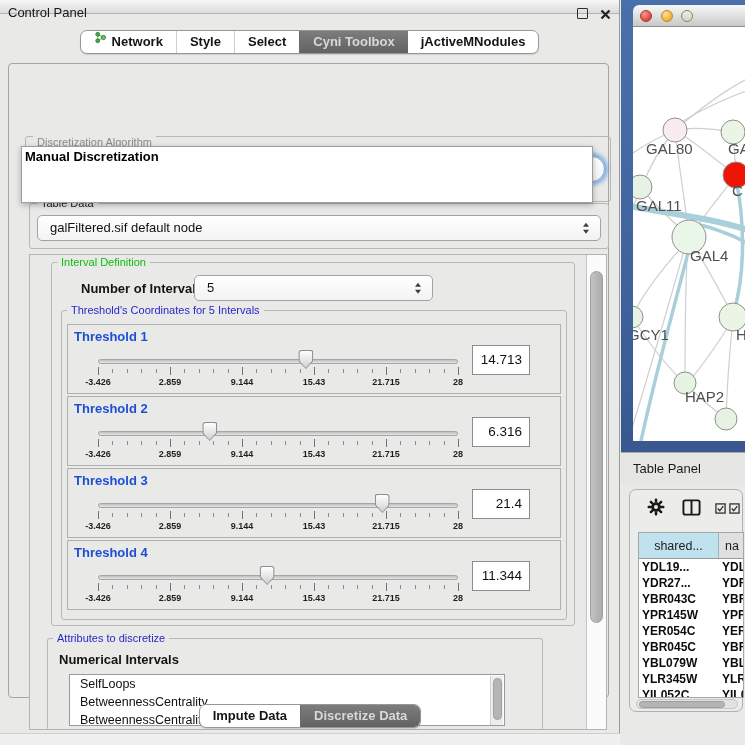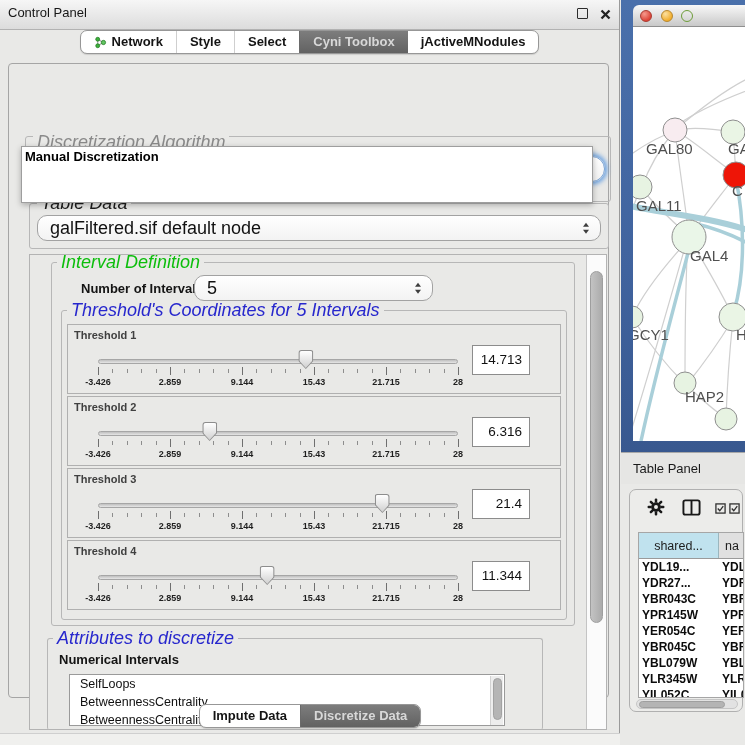--- a/index.html
+++ b/index.html
@@ -2,76 +2,76 @@
 <html><head>
 <meta charset="utf-8">
 <style>
   * { margin:0; padding:0; box-sizing:border-box; }
   html,body { width:745px; height:745px; }
   body { font-family:"Liberation Sans",sans-serif; background:#e9e9e7; position:relative; overflow:hidden; }
 
   
   .control-panel { position:absolute; left:0; top:0; width:620px; height:745px; background:#e9e9e7; border-right:1px solid #9a9a9a; }
 
-  .titlebar { position:absolute; left:0; top:0; width:100%; height:30px;
+  .titlebar { position:absolute; left:0; top:0; width:100%; height:14px;
     background:linear-gradient(#f6f6f6,#dcdcdc); border-bottom:1px solid #b2b2b2;padding-left:28px; }
   .titlebar .title { position:absolute; left:8px; top:0; line-height:26px; font-size:13px; color:#161616; }
   .float-btn { position:absolute; left:577px; top:8px; width:11px; height:11px; border:1.7px solid #2c2c2c; background:transparent; border-radius:1px; }
   .close-btn { position:absolute; left:599px; top:7px; width:13px; height:13px; }
 
   .tabrow { position:absolute; left:0; top:30px; width:100%; display:flex; justify-content:center; }
   .tabgroup { display:inline-flex; border:1px solid #979797; border-radius:7px; background:#ffffff; overflow:hidden; height:24px; box-shadow:0 1px 1px rgba(0,0,0,0.12); }
-  .tab { display:flex; align-items:center; padding:0 13px; font-size:13px; font-weight:bold; color:#141414; line-height:22px; border-left:1px solid #cfcfcf; cursor:default; white-space:nowrap; }
+  .tab { display:flex; padding:0 13px; font-size:13px; font-weight:bold; color:#141414; line-height:22px; border-left:1px solid #cfcfcf; cursor:default; white-space:nowrap; }
   .tab:first-child { border-left:none; }
   .tab.active { background:linear-gradient(#7d7d7d,#626262); color:#d8d8d8; border-left-color:#6a6a6a; }
   .tab.active + .tab { border-left:none; }
   .tab-icon { display:inline-flex; margin-right:5px; }
 
   .outer-panel { position:absolute; left:8px; top:63px; width:601px; height:635px; border:1px solid #a5a5a5; border-radius:4px; background:#e9e9e7; }
 
   .fieldset { position:absolute; border:1px solid #b7b7b7; border-radius:3px; }
-  .legend { position:absolute; background:#e9e9e7; padding:0 4px; font-size:18px; line-height:15px; white-space:nowrap;font-style:italic; }
+  .legend { position:absolute; background:#e9e9e7; padding:0 4px; font-size:11px; line-height:15px; white-space:nowrap; }
   .legend.gray  { color:#8a8a8a; }
   .legend.dark  { color:#1c1c1c; }
   .legend.green { color:#0cbe0c; }
   .legend.blue  { color:#2727cd; }
 
   .alg-fieldset { left:16px; top:72px; width:586px; height:66px; }
   .alg-legend   { left:24px; top:71px; z-index:1; }
   .alg-combo { position:absolute; left:24px; top:92px; width:572px; height:26px; background:linear-gradient(#ffffff,#f2f2f2);
     border:1px solid #7aa4d6; border-radius:13px; box-shadow:0 0 4px 2.5px rgba(95,155,225,0.85); z-index:2; }
 
   .popup { position:absolute; left:12px; top:82px; width:572px; height:57px; background:#ffffff; border:1px solid #9e9e9e;
     box-shadow:0 2px 6px rgba(0,0,0,0.28); z-index:5; }
   .popup .hint { height:19px; line-height:20px; text-align:center; color:#b3b3b3; font-size:12.5px; }
   .popup .opt  { height:19px; line-height:19px; padding-left:3px; color:#000; font-size:13px; }
   .popup .opt.bold { font-weight:bold; }
 
   .td-fieldset { left:20px; top:139px; width:580px; height:46px; }
   .td-legend   { left:28px; top:132px; z-index:1; }
-  .combo { position:absolute; background:linear-gradient(#ffffff,#f3f3f3); border:1px solid #a2a2a2; border-radius:10px; font-size:18px; color:#111; }
+  .combo { position:absolute; background:linear-gradient(#ffffff,#f3f3f3); border:1px solid #a2a2a2; border-radius:5px; font-size:13px; color:#111; }
   .combo .combo-value { position:absolute; left:12px; top:0; line-height:24px; white-space:nowrap; }
   .spinner { position:absolute; right:11px; top:50%; transform:translateY(-50%); display:flex; flex-direction:column; align-items:center; }
   .spin-up   { width:0; height:0; border-left:3.5px solid transparent; border-right:3.5px solid transparent; border-bottom:4.5px solid #3e3e3e; margin-bottom:2.5px; }
   .spin-down { width:0; height:0; border-left:3.5px solid transparent; border-right:3.5px solid transparent; border-top:4.5px solid #3e3e3e; }
   .td-combo  { left:28px; top:151px; width:564px; height:26px; }
 
   .scrollpane { position:absolute; left:20px; top:190px; width:578px; height:476px; border:1px solid #b3b3b3; background:#e9e9e7; }
   .v-scrollbar { position:absolute; left:577px; top:191px; width:20px; height:474px; background:#fbfbfb; border-left:1px solid #c4c4c4; }
   .v-scrollbar .thumb-v { position:absolute; left:3px; top:16px; width:13px; height:352px; background:linear-gradient(90deg,#c3c3c3,#ababab); border:1px solid #9e9e9e; border-radius:7px; }
 
   .interval-fs { left:42px; top:198px; width:524px; height:364px; }
   .interval-legend { left:48px; top:191px; }
   .noi-label { position:absolute; left:72px; top:212px; line-height:26px; font-size:13px; font-weight:bold; color:#141414; }
   .noi-combo { left:185px; top:211px; width:239px; height:26px; }
   .thresh-fs { left:52px; top:246px; width:506px; height:310px; }
   .thresh-legend { left:58px; top:239px; }
 
   .thresh-box { position:absolute; left:58px; width:494px; height:70px; border:1px solid #b0b0b0; background:#e9e9e7; }
-  .thresh-label { position:absolute; left:6px; top:4px; font-size:11px; font-weight:bold; color:#404040; }
+  .thresh-label { position:absolute; left:6px; top:4px; font-size:13px; font-weight:bold; color:#1d4ed8; }
   .slider { position:absolute; left:30px; top:26px; width:360px; height:40px; }
   .track { position:absolute; left:0; top:8px; width:100%; height:5px; border:1px solid #a6a6a6; border-radius:3px;
     background:linear-gradient(#bfbfbf,#e6e6e6); }
   .thumb { position:absolute; top:-1px; width:15px; height:19px; transform:translateX(-50%); }
   .thumb .t-outer { position:absolute; inset:0; background:#8d8d8d; clip-path:polygon(0 0,100% 0,100% 58%,50% 100%,0 58%); border-radius:3px 3px 0 0; }
   .thumb .t-inner { position:absolute; inset:1px; background:linear-gradient(#ffffff,#d0d0d0); clip-path:polygon(0 0,100% 0,100% 58%,50% 100%,0 58%); border-radius:2px 2px 0 0; }
   .ticks { position:absolute; left:0; top:16px; width:100%; height:8px; }
   .tick { position:absolute; top:2px; width:1px; height:4px; background:#8d8d8d; }
   .tick.major { top:0; height:8px; background:#6f6f6f; }
   .tlabels { position:absolute; left:0; top:26px; width:100%; height:12px; }

